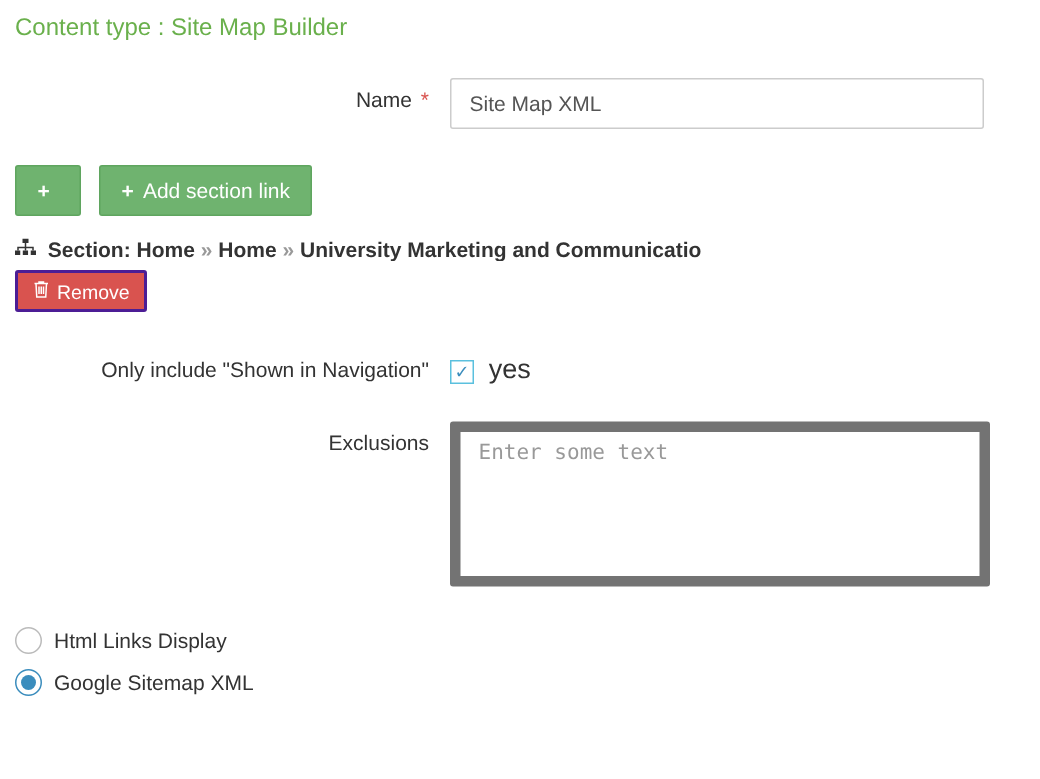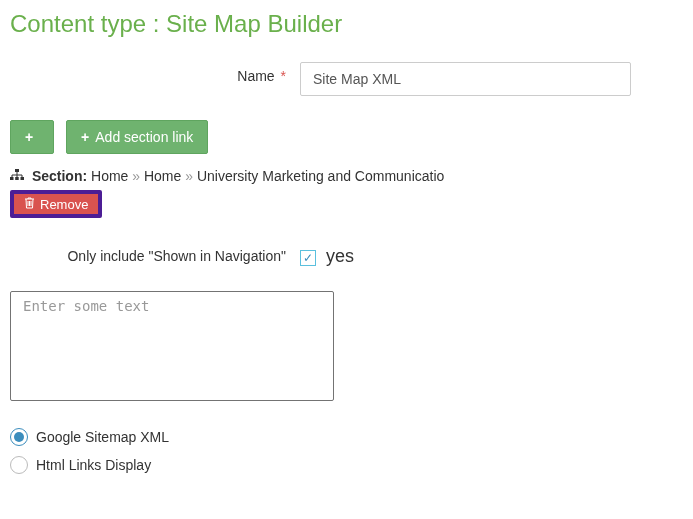--- a/index.html
+++ b/index.html
@@ -8,56 +8,56 @@
     font-size: 14px;
     color: #333;
     background: #fff;
     width: 693px;
     height: 519px;
     overflow: hidden;
   }
   .wrapper { padding: 10px 0 0 10px; }
   .page-title {
     color: #6ab04c;
-    font-size: 24px;
+    font-size: 16px;
     font-weight: 400;
     margin-bottom: 24px;
   }
   .form-row {
     display: flex;
     align-items: flex-start;
     margin-bottom: 24px;
     justify-content: flex-end;
   }
   .label-col {
     width: 290px;
     text-align: right;
     padding-right: 14px;
     padding-top: 6px;
     color: #333;
     font-size: 14px;
   }
   .req { color: #d9534f; margin-left: 2px; }
   .field-col { flex: 1; }
   .text-input {
-    width: 331px;
+    width: 356px;
     height: 34px;
     padding: 6px 12px;
     border: 1px solid #ccc;
     border-radius: 2px;
     font-size: 14px;
     color: #555;
     background: #fff;
   }
   .text-input::placeholder { color: #999; }
   .textarea-input {
-    width: 324px;
+    width: 360px;
     height: 110px;
     padding: 6px 12px;
-    border: 1px solid #737373;
+    border: 7px solid #737373;
     border-radius: 2px;
     font-size: 14px;
     color: #555;
     resize: none;
   }
   .textarea-input::placeholder { color: #999; }
   .btn {
     display: inline-flex;
     align-items: center;
     height: 34px;
@@ -70,33 +70,34 @@
     cursor: pointer;
     margin-right: 8px;
   }
   .btn-red {
     display: inline-flex;
     align-items: center;
     height: 28px;
     padding: 0 10px;
     background: #d9534f;
     color: #fff;
-    border: 4px solid #4c1d95;
+    border: 2px solid #4c1d95;
     border-radius: 2px;
     font-size: 13px;
     cursor: pointer;
   }
   .plus-icon { margin-right: 6px; font-weight: bold; }
   .trash-icon { margin-right: 5px; }
   .section-line {
     margin-top: 14px;
     font-size: 14px;
     color: #333;
     white-space: nowrap;
     overflow: hidden;
+    font-weight: bold;
   }
   .section-icon { margin-right: 4px; }
   .checkbox-wrap { padding-top: 4px; }
   .checkbox {
     width: 16px; height: 16px;
     border: 1px solid #5bc0de;
     display: inline-flex;
     align-items: center; justify-content: center;
     color: #3b8dbd; font-size: 12px;
     vertical-align: middle;
@@ -180,32 +181,33 @@
 
   <div class="form-row">
     <div class="label-col">Only include "Shown in Navigation"</div>
     <div class="field-col checkbox-wrap">
       <span class="checkbox">✓</span>
       <span class="cb-label">yes</span>
     </div>
   </div>
 
   <div class="form-row">
+    <div class="label-col">Exclusions</div>
     <div class="field-col">
       <textarea class="textarea-input" placeholder="Enter some text" style=""></textarea>
     </div>
   </div>
 
   <div class="form-row" style="margin-bottom:0;">
     <div class="field-col">
+      <div class="radio-row">
+        <span class="radio"></span>
+        <span class="radio-label">Html Links Display</span>
+      </div>
       <div class="radio-row">
         <span class="radio selected">
             <span class="radio-dot"></span>
           </span>
         <span class="radio-label">Google Sitemap XML</span>
       </div>
-      <div class="radio-row">
-        <span class="radio"></span>
-        <span class="radio-label">Html Links Display</span>
-      </div>
     </div>
   </div>
 </div>
 
 </body></html>

